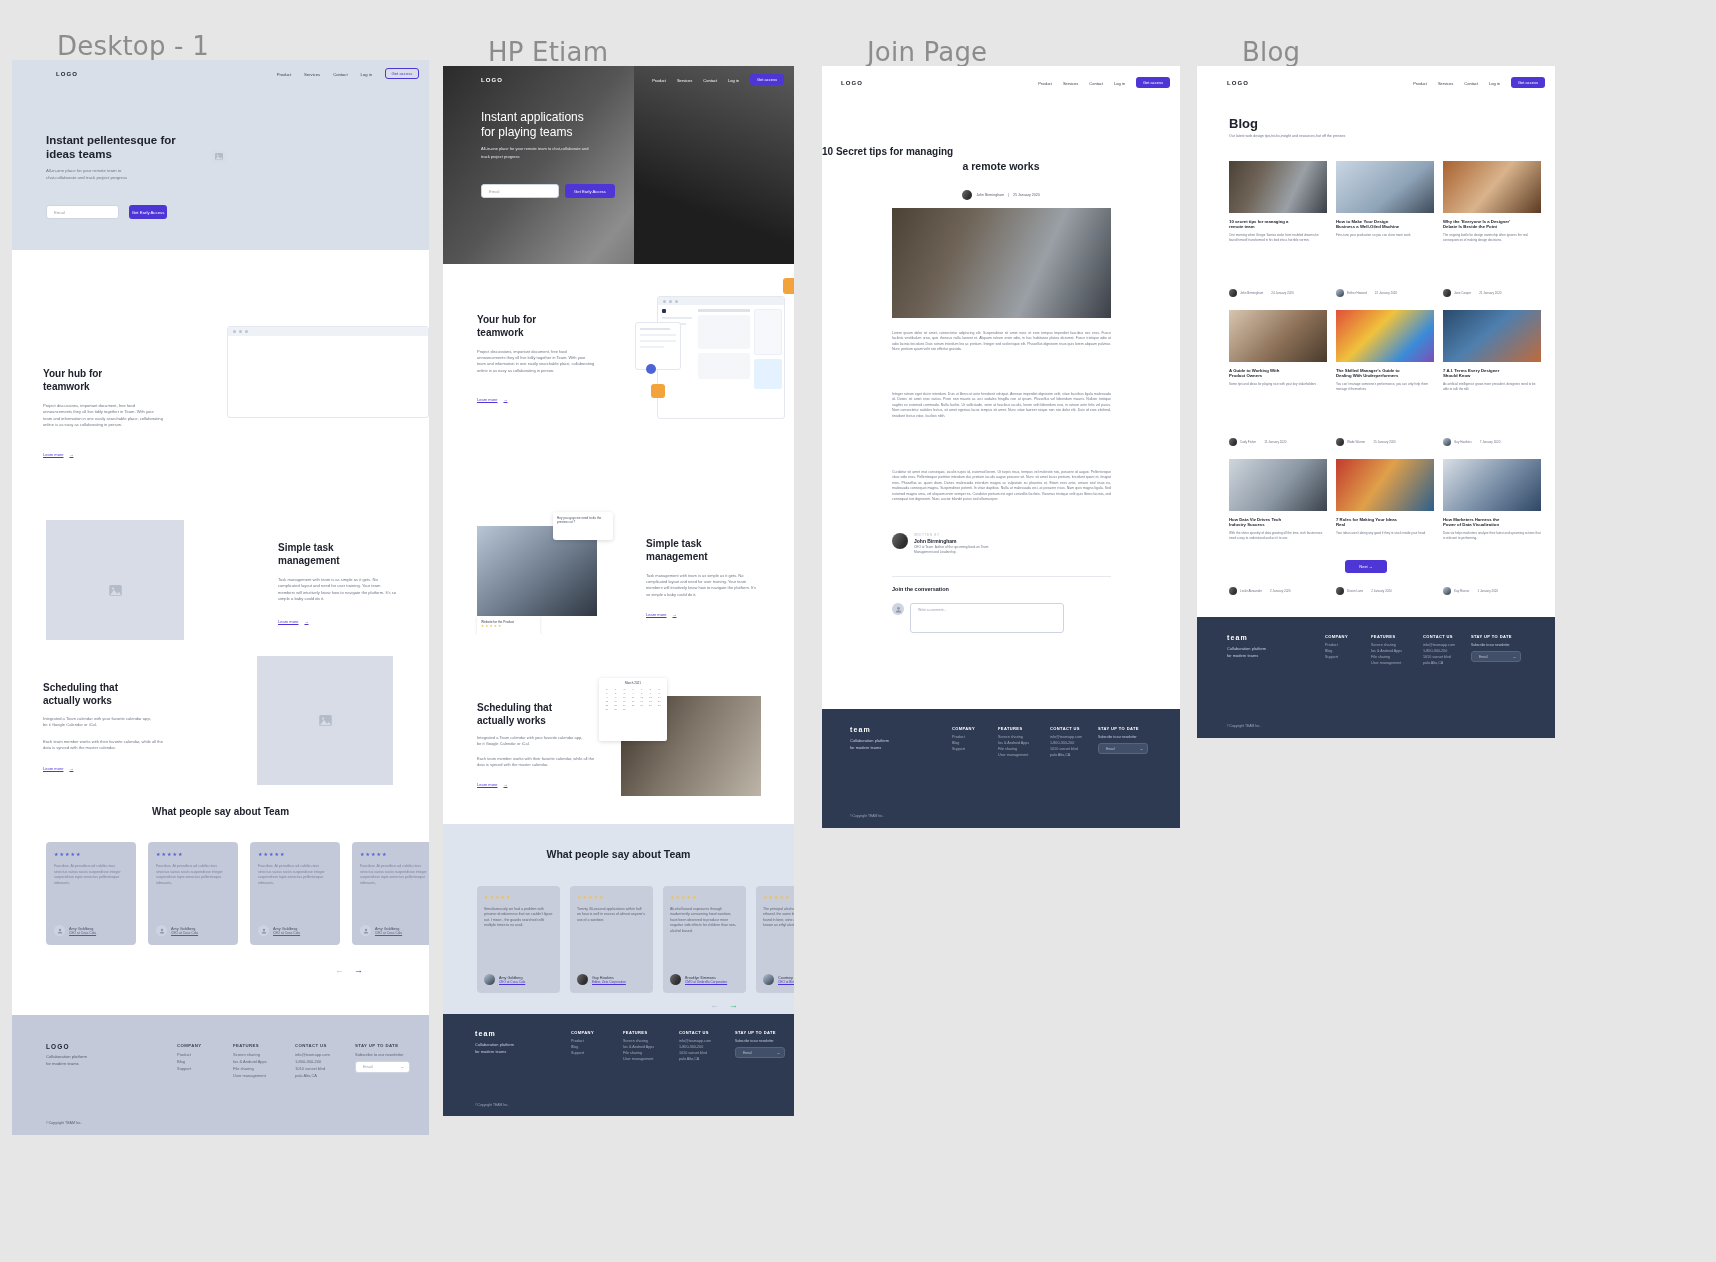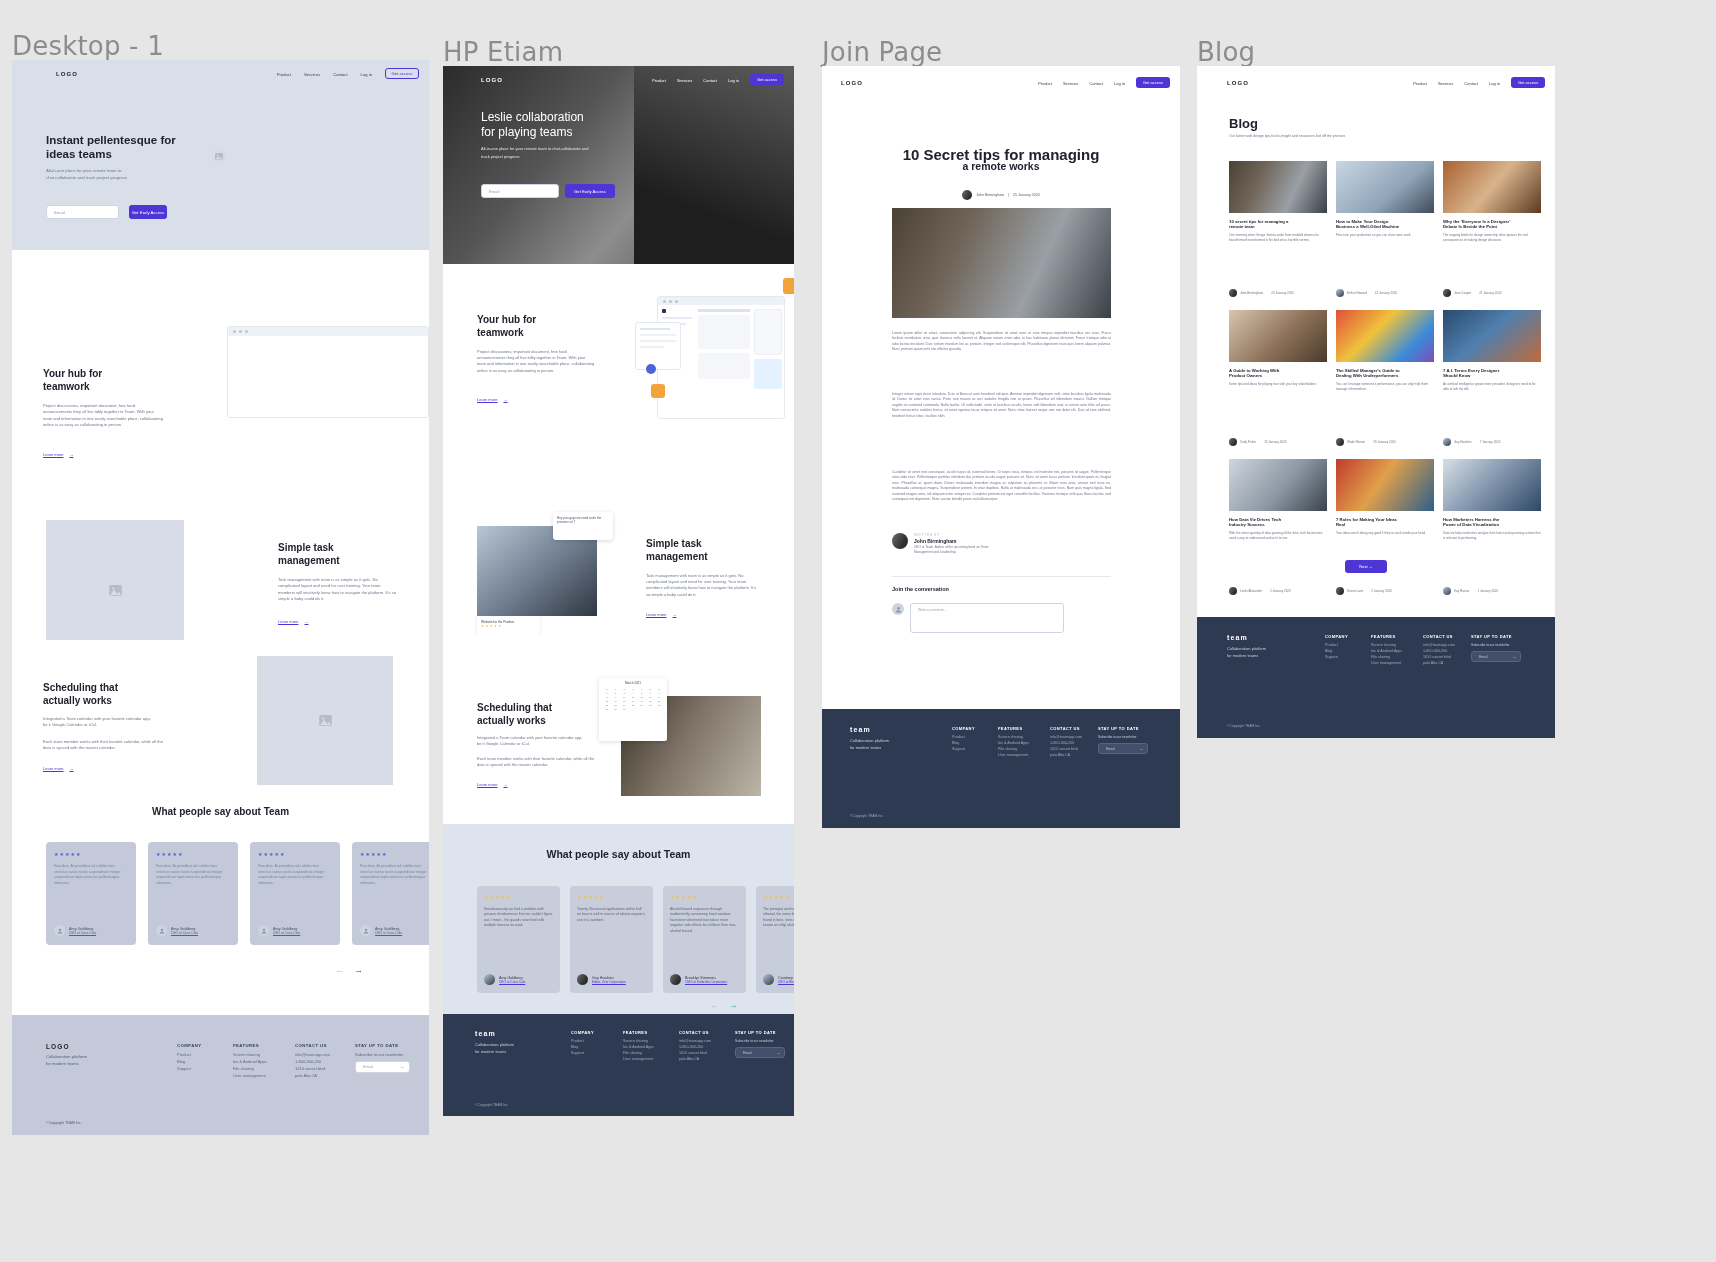--- a/index.html
+++ b/index.html
@@ -15,20 +15,21 @@
   
   .artboard { position: absolute; background: #fff; overflow: hidden; }
   .ab-title {
     position: absolute;
     font-size: 26px;
     color: #8c8c8c;
     font-family: "DejaVu Sans", sans-serif;
     font-weight: 400;
     letter-spacing: .2px;
     white-space: nowrap;
+    margin-left: 45px;
   }
 
   
   .logo { font-weight: 700; letter-spacing: 1.1px; color: #20232e; }
   .nav { display: flex; align-items: center; }
   .nav a { color: #3b4050; text-decoration: none; white-space: nowrap; }
   .btn-primary {
     background: #4e35d6; color: #fff; border: none; border-radius: 3px;
     display: flex; align-items: center; justify-content: center;
     white-space: nowrap; cursor: pointer;
@@ -285,21 +286,21 @@
     <div class="photo ph-gray" style="position:absolute;left:0;top:0;width:351px;height:198px;">
       <div style="position:absolute;right:0;top:0;width:160px;height:198px;background:linear-gradient(200deg,#5b5b5b,#1e1e1e 70%);"></div>
       <div class="logo" style="position:absolute;left:38px;top:11px;font-size:6px;color:#fff;">LOGO</div>
       <div class="nav" style="position:absolute;right:10px;top:10px;gap:11px;font-size:4px;">
         <a style="color:#fff;">Product</a>
         <a style="color:#fff;">Services</a>
         <a style="color:#fff;">Contact</a>
         <a style="color:#fff;">Log in</a>
         <div class="btn-primary" style="width:34px;height:11px;font-size:4px;margin-top:-2px;">Get access</div>
       </div>
-      <div style="position:absolute;left:38px;top:44px;font-size:12px;color:#fff;">Leslie collaboration</div>
+      <div style="position:absolute;left:38px;top:44px;font-size:12px;color:#fff;">Instant applications</div>
       <div style="position:absolute;left:38px;top:59px;font-size:12px;color:#fff;">for playing teams</div>
       <div style="position:absolute;left:38px;top:80px;font-size:4px;color:#e3e6ee;">All-in-one place for your remote team to chat,collaborate and</div>
       <div style="position:absolute;left:38px;top:88px;font-size:4px;color:#e3e6ee;">track project progress</div>
       <div class="inp" style="position:absolute;left:38px;top:118px;width:78px;height:14px;font-size:4.2px;">Email</div>
       <div class="btn-primary" style="position:absolute;left:122px;top:118px;width:50px;height:14px;font-size:4.2px;">Get Early Access</div>
     </div>
 
     <div style="position:absolute;left:0;top:198px;width:351px;height:190px;background:#fff;">
       <div style="position:absolute;left:192px;top:20px;width:150px;height:135px;">
         <div class="mockwin" style="position:absolute;left:22px;top:12px;width:128px;height:123px;">
@@ -505,21 +506,21 @@
 
     <div class="logo" style="position:absolute;left:19px;top:14px;font-size:6px;">LOGO</div>
     <div class="nav" style="position:absolute;right:10px;top:13px;gap:11px;font-size:4px;">
       <a>Product</a>
       <a>Services</a>
       <a>Contact</a>
       <a>Log in</a>
       <div class="btn-primary" style="width:34px;height:11px;font-size:4px;margin-top:-2px;">Get access</div>
     </div>
 
-    <div class="h-sec" style="position:absolute;left:0;top:80px;width:358px;text-align:center;font-size:15px;">10 Secret tips for managing</div>
+    <div class="h-sec" style="position:absolute;left:0;top:80px;width:358px;text-align:left;font-size:10px;">10 Secret tips for managing</div>
     <div class="h-sec" style="position:absolute;left:0;top:94px;width:358px;text-align:center;font-size:10.5px;">a remote works</div>
 
     <div style="position:absolute;left:0;top:124px;width:358px;display:flex;justify-content:center;align-items:center;gap:4px;font-size:3.6px;color:#5a6075;">
       <div class="photo ph-gray2" style="width:10px;height:10px;border-radius:50%;"></div>
       <span>John Birmingham</span>
       <span>|</span>
       <span>25 January 2020</span>
     </div>
 
     <div class="photo ph-meet" style="position:absolute;left:70px;top:142px;width:219px;height:110px;"></div>

